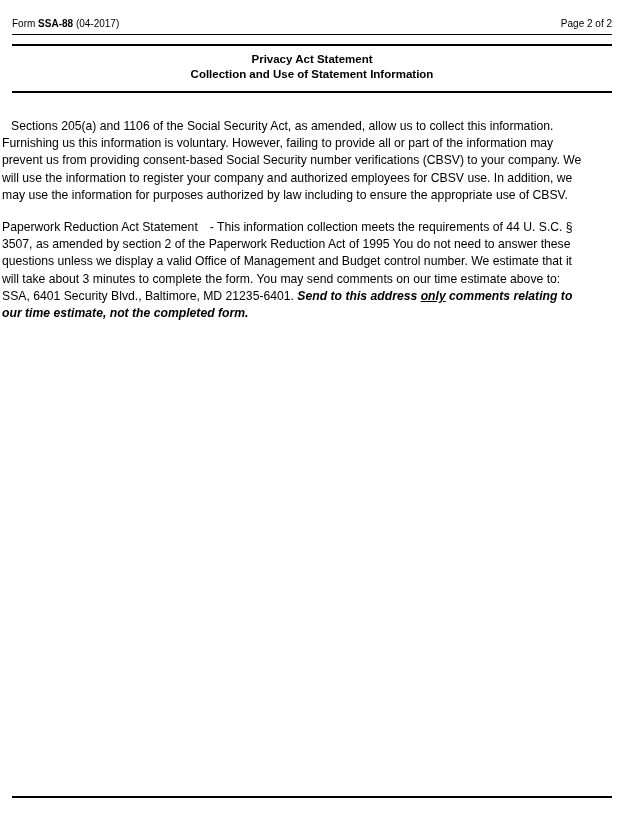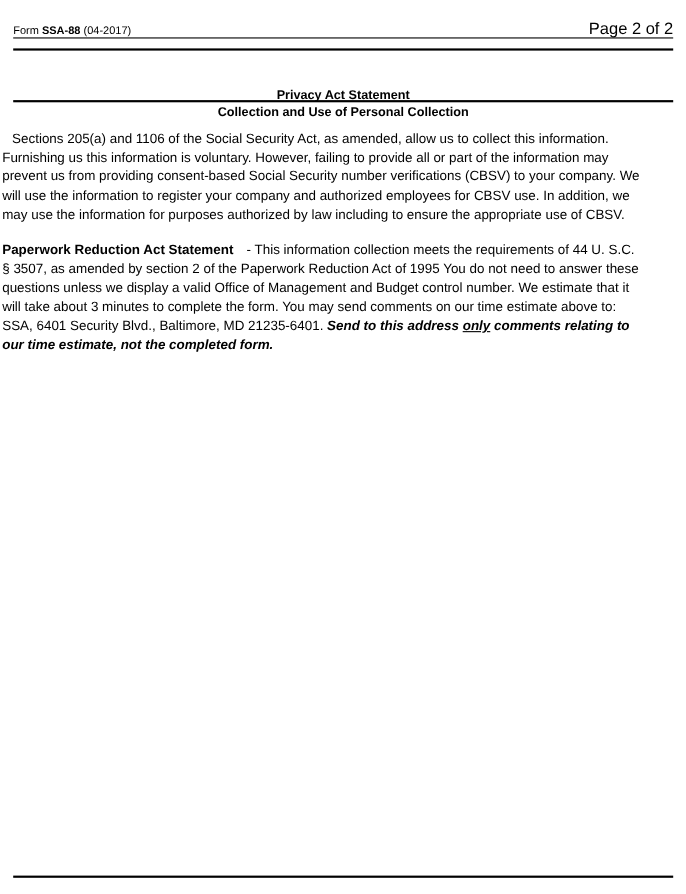--- a/index.html
+++ b/index.html
@@ -36,21 +36,21 @@
     font-size: 10px;
   }
   .form-id {
     font-size: 10px;
     letter-spacing: 0;
   }
   .form-id b {
     font-weight: bold;
   }
   .page-num {
-    font-size: 15px;
+    font-size: 10px;
     text-align: center;
   }
   .rule {
     position: absolute;
     left: 12px;
     width: 600px;
     height: 0;
     border-top: 1px solid #000000;
   }
   .rule-top { top: 34px; }
@@ -60,60 +60,59 @@
 
   .title-block {
     position: absolute;
     left: 12px;
     top: 52px;
     width: 600px;
     text-align: center;
     font-size: 11.5px;
     font-weight: bold;
     line-height: 15px;
-    margin-top: 28px;
   }
 
   .body-text {
     position: absolute;
     left: 2px;
     width: 585px;
     font-size: 12.2px;
     line-height: 17.2px;
     text-align: left;
   }
   #para-1 { top: 118px; }
   #para-2 { top: 219px; }
 
   .indent {
     display: inline-block;
     width: 9px;
   }
-  .bold { font-weight: bold; }
+  .bold { font-weight: normal; }
   .underline { }
   .bolditalic { font-weight: bold; font-style: italic; }
   .bolditalic-underline { font-weight: bold; font-style: italic; text-decoration: underline; text-align: center; }
   .gap { display: inline-block; width: 12px; }
 </style>
 </head>
 <body>
 
 <div class="page">
 
   <div class="header-row">
     <div class="form-id"><span>Form </span><b>SSA-88</b><span> (04-2017)</span></div>
     <div class="page-num">Page 2 of 2</div>
   </div>
 
   <div class="rule rule-top"></div>
   <div class="rule rule-mid"></div>
 
   <div class="title-block">
     <div>Privacy Act Statement</div>
-    <div>Collection and Use of Personal Collection</div>
+    <div>Collection and Use of Statement Information</div>
   </div>
 
   <div class="rule rule-under-title"></div>
 
   <div class="body-text" id="para-1"><span class="indent"></span><span>Sections 205(a) and 1106 of the Social Security Act, as amended, allow us to collect this information. Furnishing us this information is voluntary. However, failing to provide all or part of the information may prevent us from providing consent-based Social Security number verifications (CBSV) to your company. We will use the information to register your company and authorized employees for CBSV use. In addition, we may use the information for purposes authorized by law including to ensure the appropriate use of CBSV.</span></div>
 
   <div class="body-text" id="para-2"><span class="bold">Paperwork Reduction Act Statement</span><span class="gap"></span><span>- This information collection meets the requirements of 44 U. S.C. § 3507, as amended by section 2 of the </span><span class="underline">Paperwork Reduction Act of 1995</span><span> You do not need to answer these questions unless we display a valid Office of Management and Budget control number. We estimate that it will take about 3 minutes to complete the form. You may send comments on our time estimate above to: SSA, 6401 Security Blvd., Baltimore, MD  21235-6401. </span><span class="bolditalic">Send to this address </span><span class="bolditalic-underline">only</span><span class="bolditalic"> comments relating to our time estimate, not the completed form.</span></div>
 
   <div class="rule rule-bottom"></div>
 

